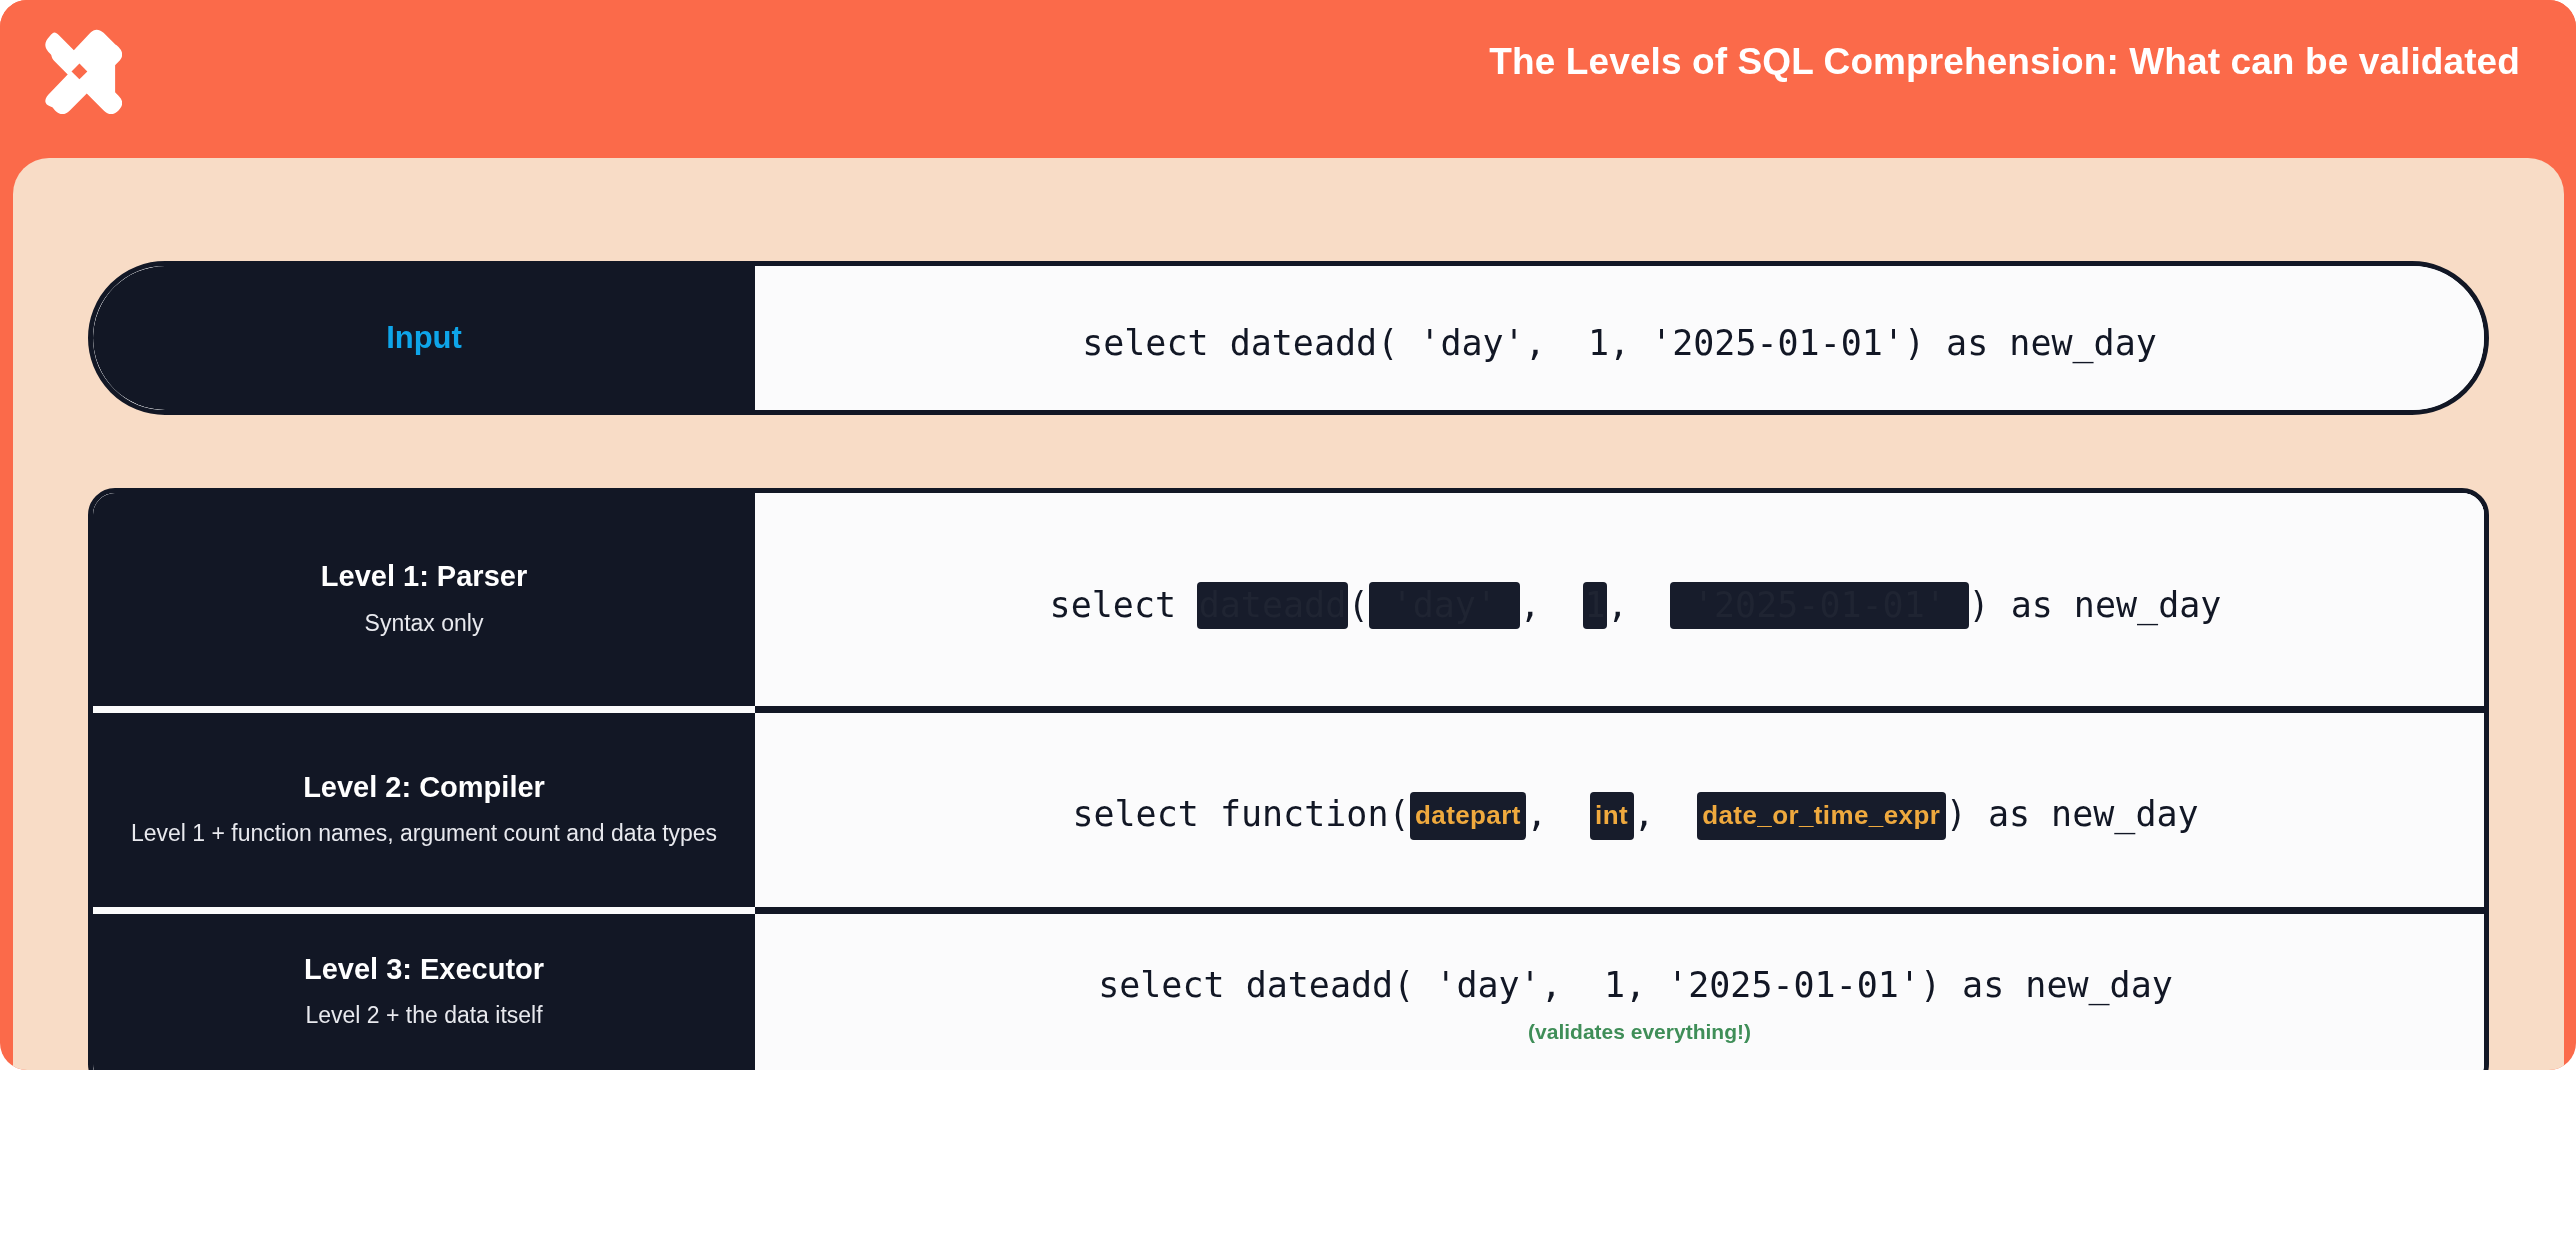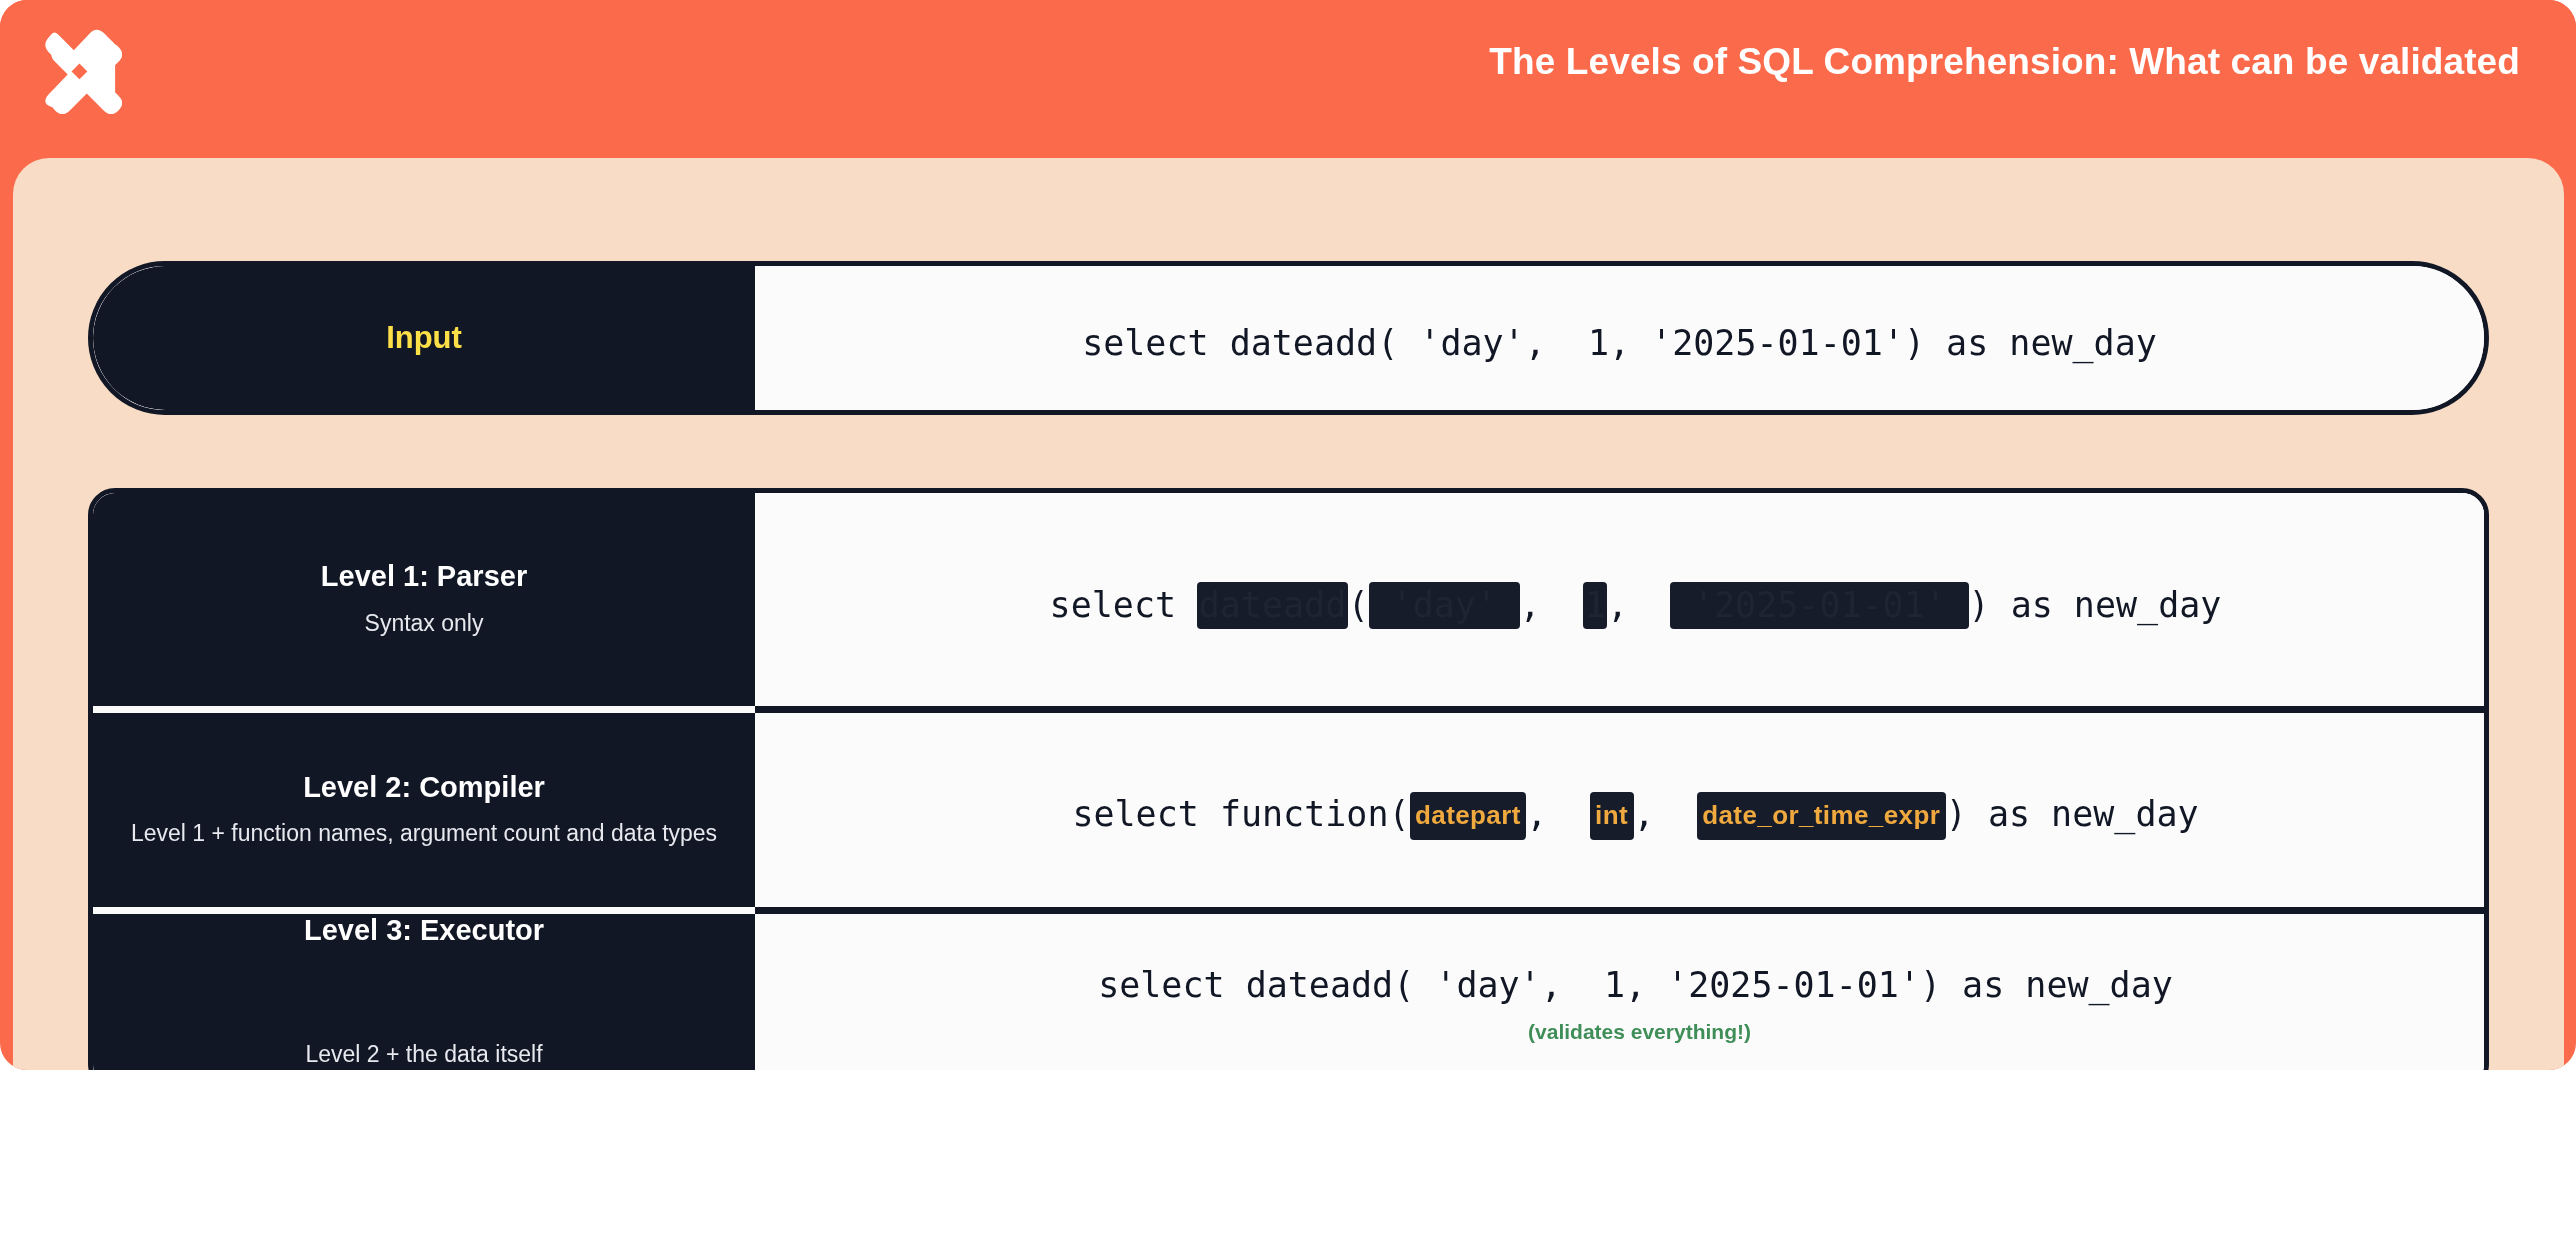--- a/index.html
+++ b/index.html
@@ -82,21 +82,21 @@
     background: #121725;
     display: flex;
     align-items: center;
     justify-content: center;
     border-radius: 72px 0 0 72px;
   }
 
   .input-label-text {
     font-size: 31px;
     font-weight: bold;
-    color: #fde047;
+    color: #0ea5e9;
   }
 
   .input-code {
     flex: 1 1 auto;
     display: flex;
     align-items: center;
     justify-content: center;
     background: #FBFBFC;
   }
 
@@ -133,21 +133,20 @@
     justify-content: center;
     padding: 0 27px;
     text-align: center;
     border-bottom: 7px solid #FBFBFC;
     margin-bottom: -7px;
   }
 
   .level-row:last-child .level-label {
     border-bottom: none;
     margin-bottom: 12px;
-    justify-content: space-between;
   }
 
   .level-title {
     font-size: 29px;
     font-weight: bold;
     color: #ffffff;
     line-height: 1.15;
   }
 
   .level-sub {

